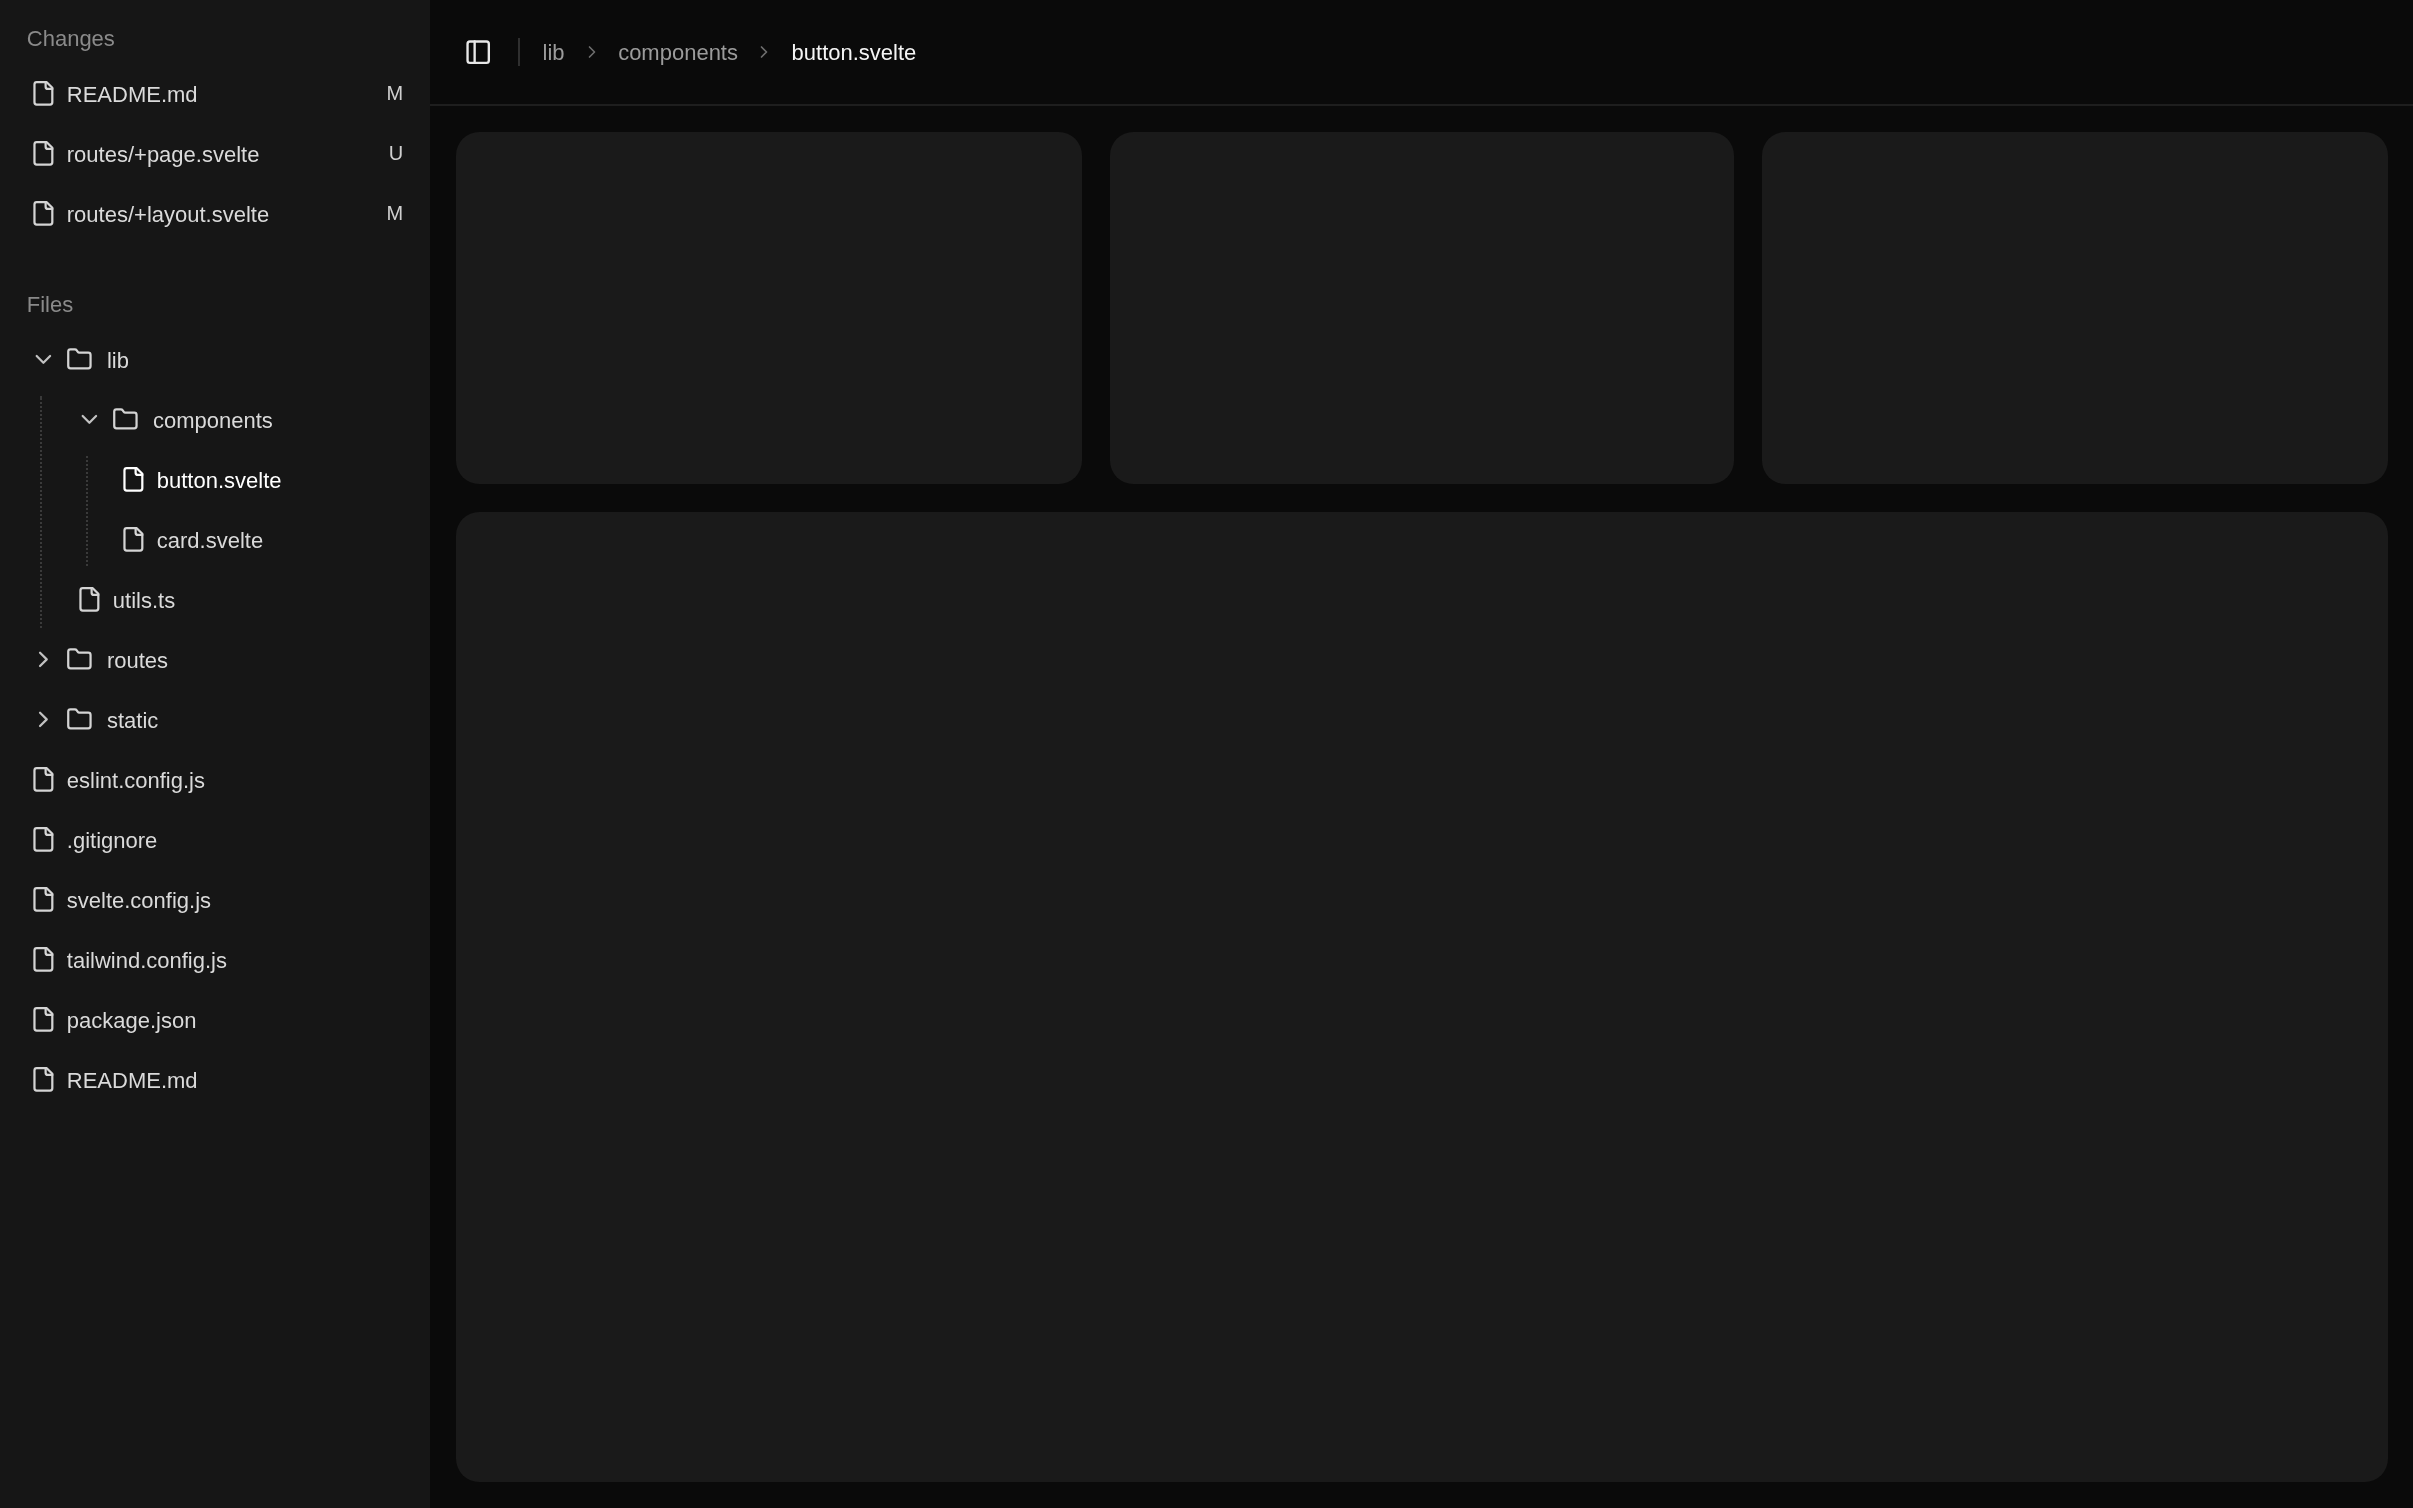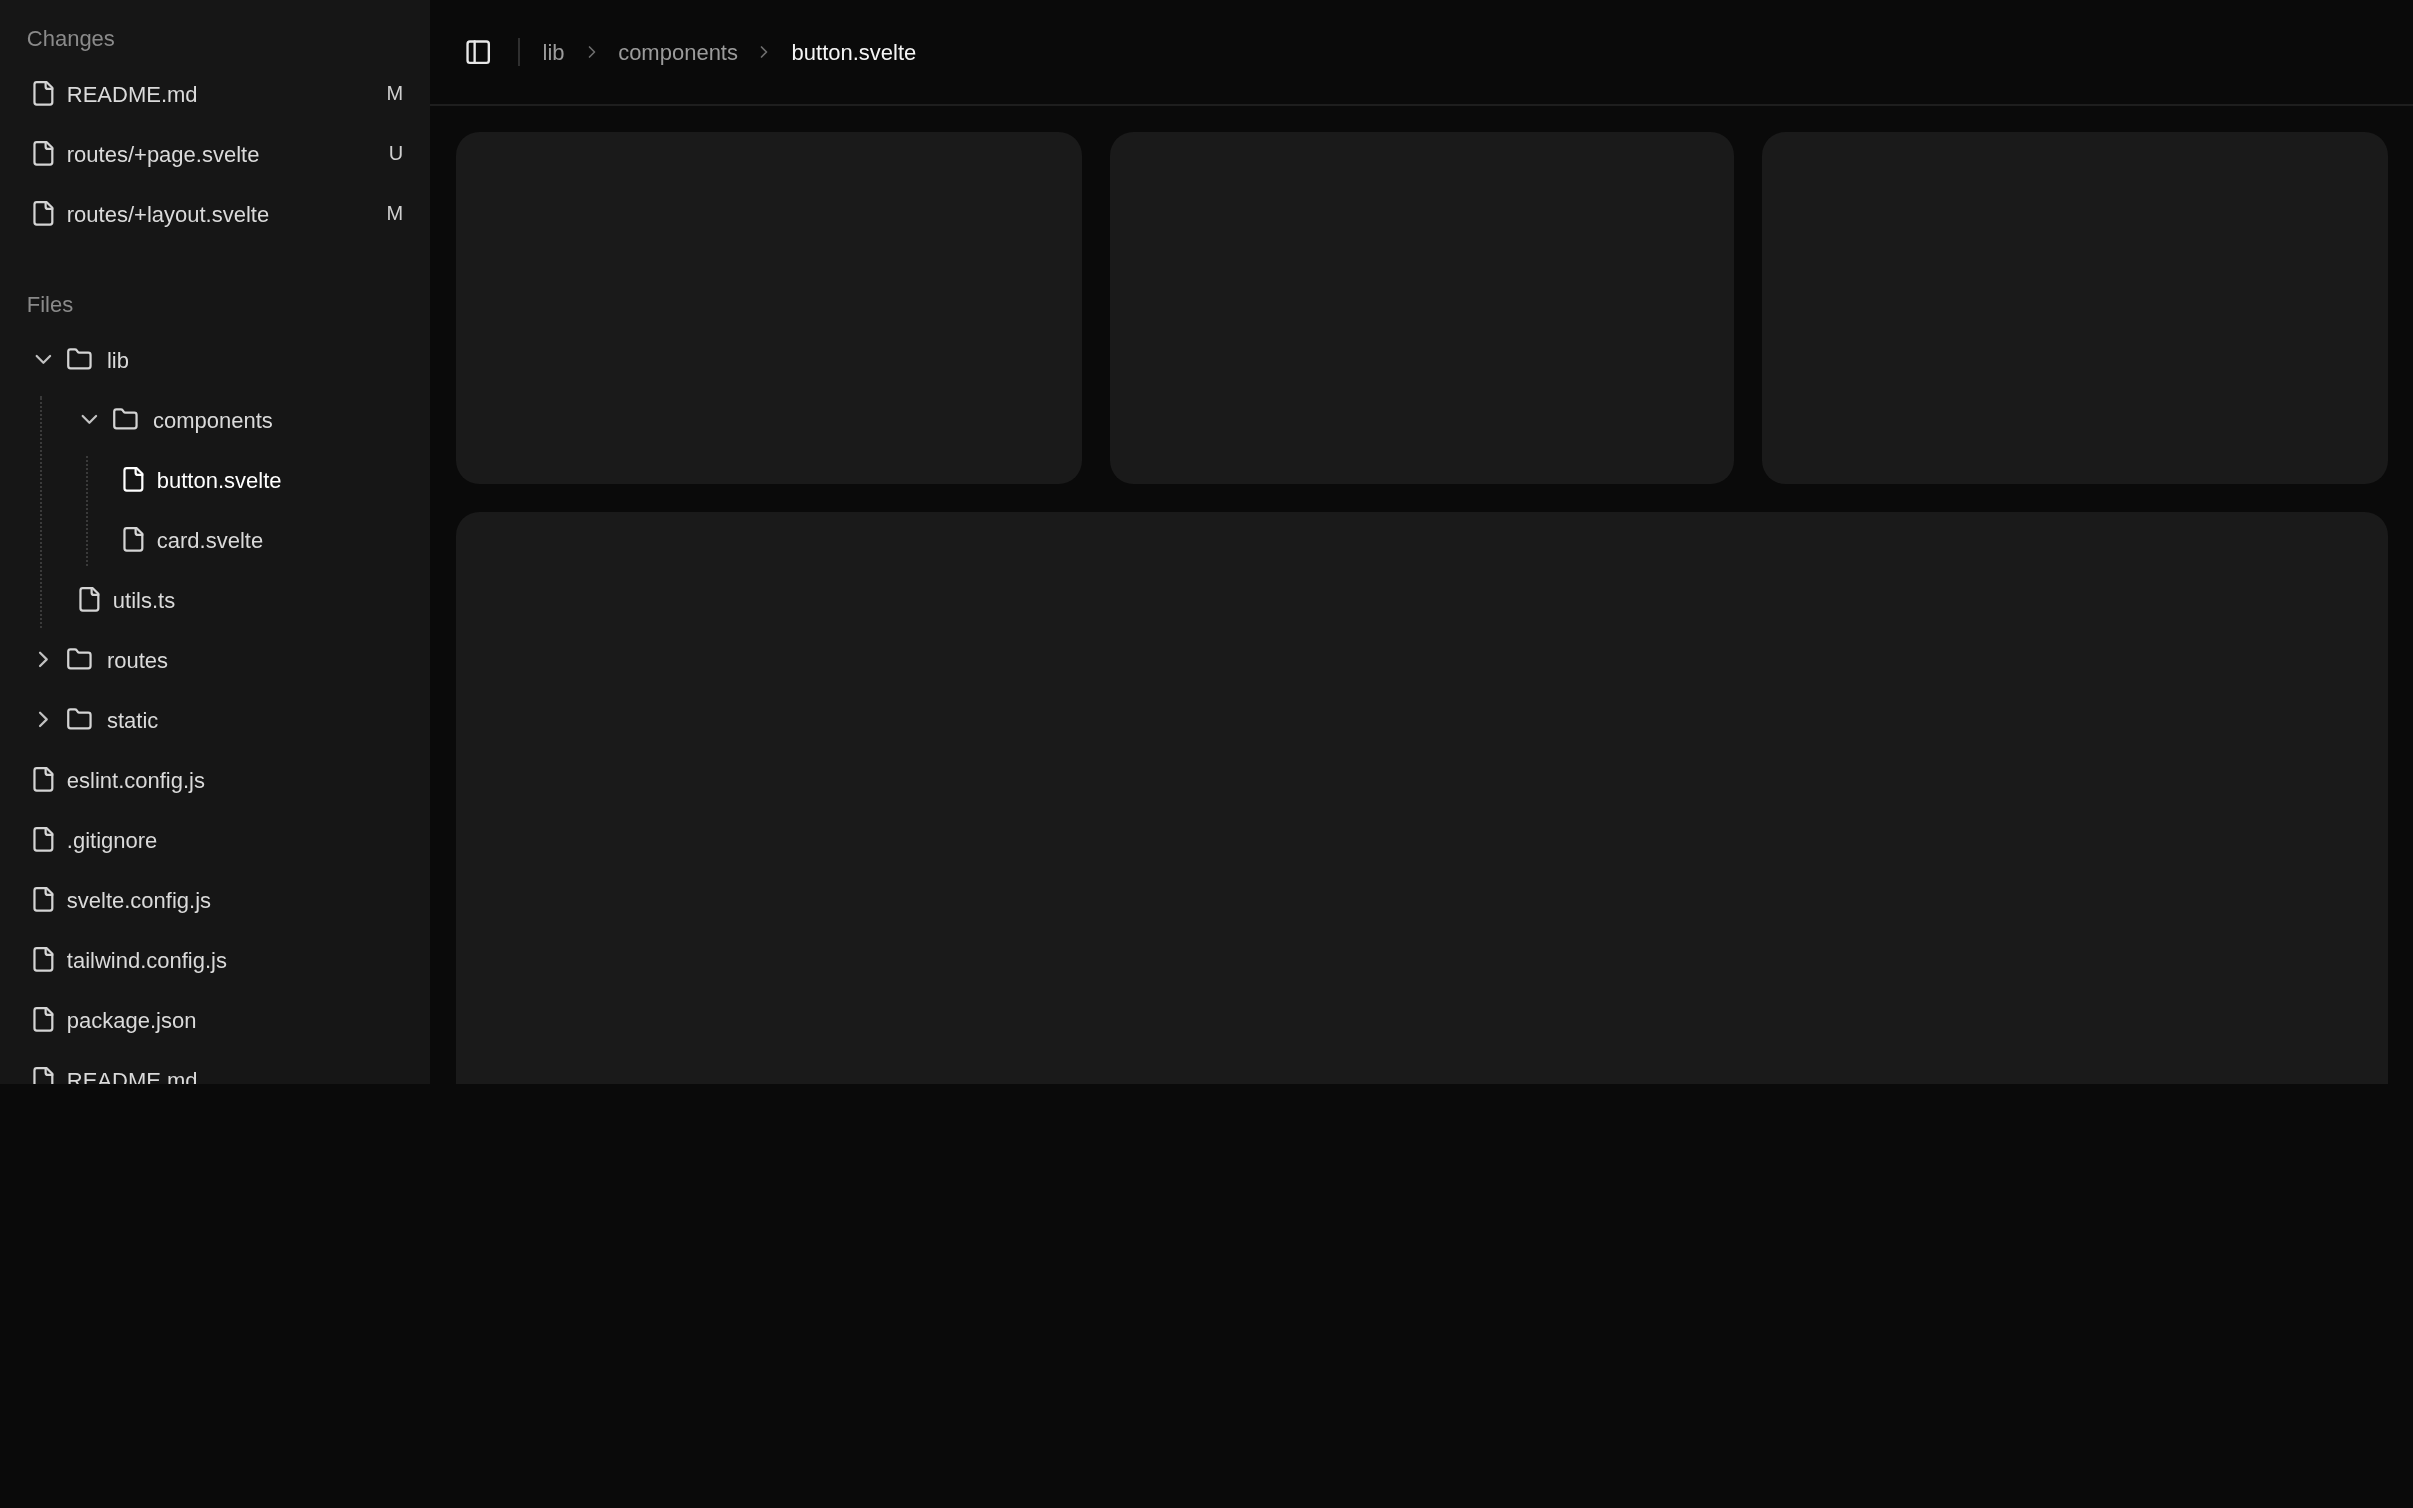--- a/index.html
+++ b/index.html
@@ -1,17 +1,17 @@
 <!DOCTYPE html>
 <html style="font-size:13.4px"><head>
 <meta charset="utf-8">
 <style>
   html, body { margin: 0; padding: 0; background: #0a0a0a; }
   .stage {
-    width: 2413px; height: 1084px; overflow: hidden; position: relative;
+    width: 2413px; height: 1508px; overflow: hidden; position: relative;
   }
   .app {
     width: 1207px; height: 754px;
     transform: scale(2); transform-origin: top left;
     display: flex;
     background: #0a0a0a;
     font-family: "Liberation Sans", sans-serif;
     -webkit-font-smoothing: antialiased;
     color: #dadada;
   }

